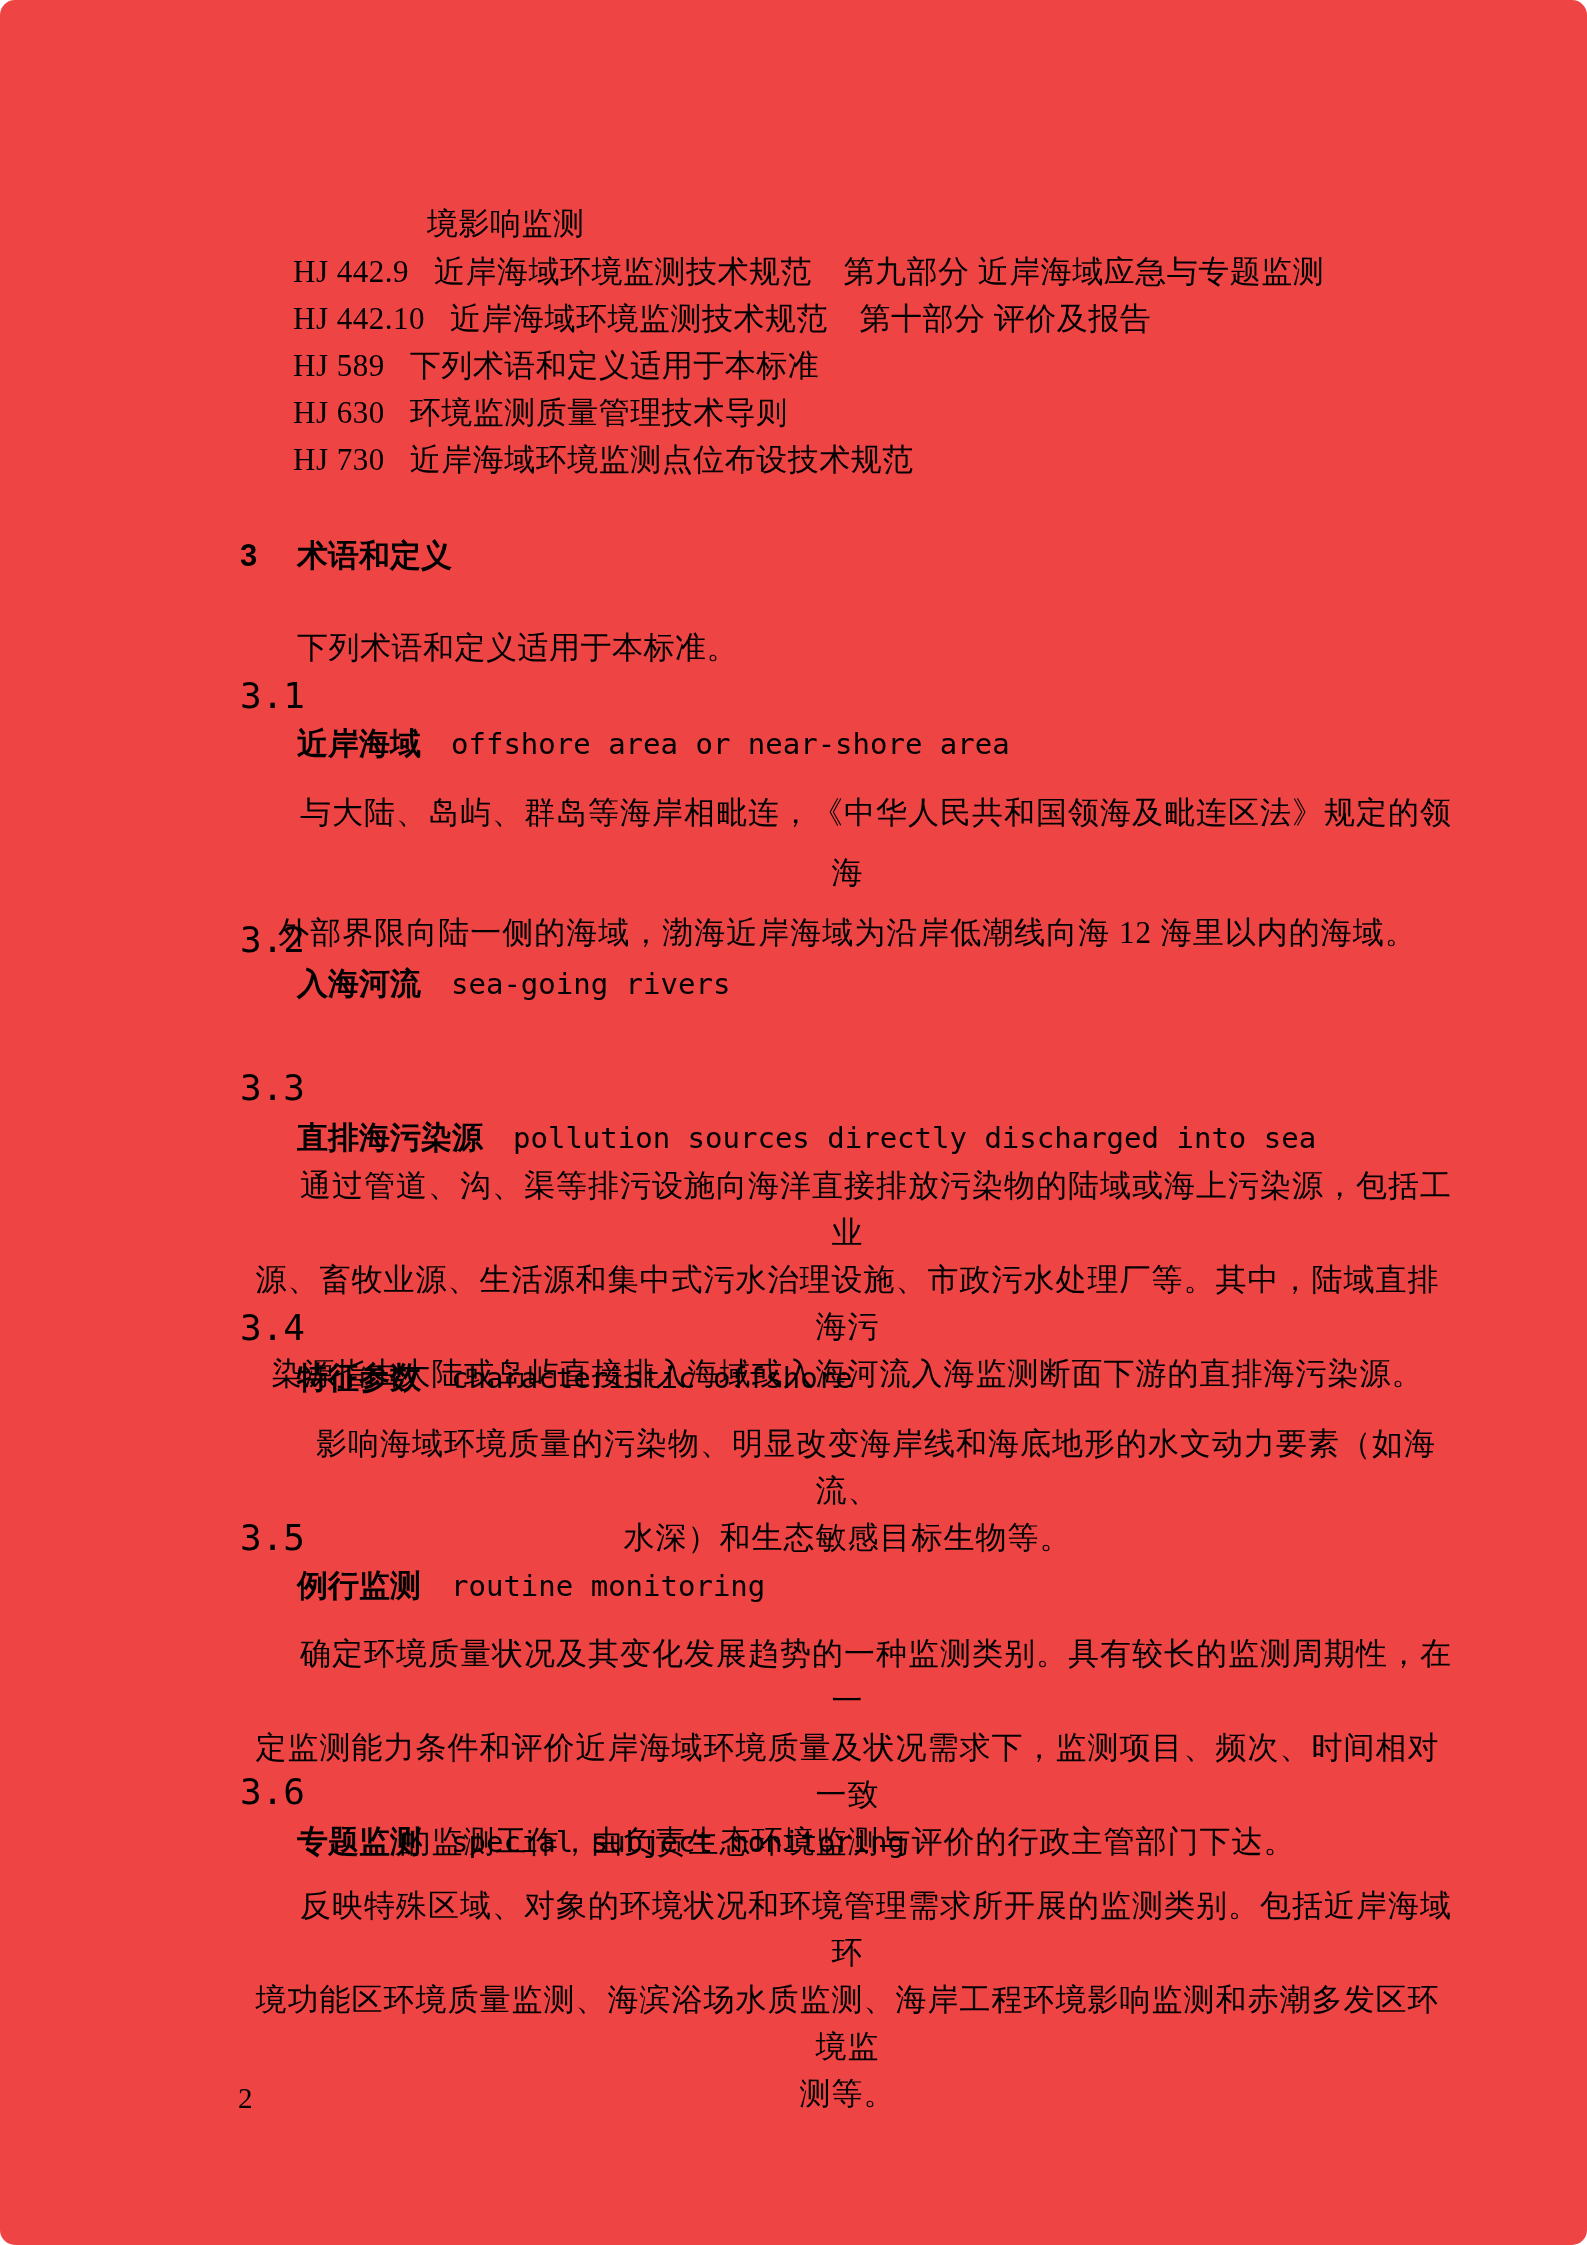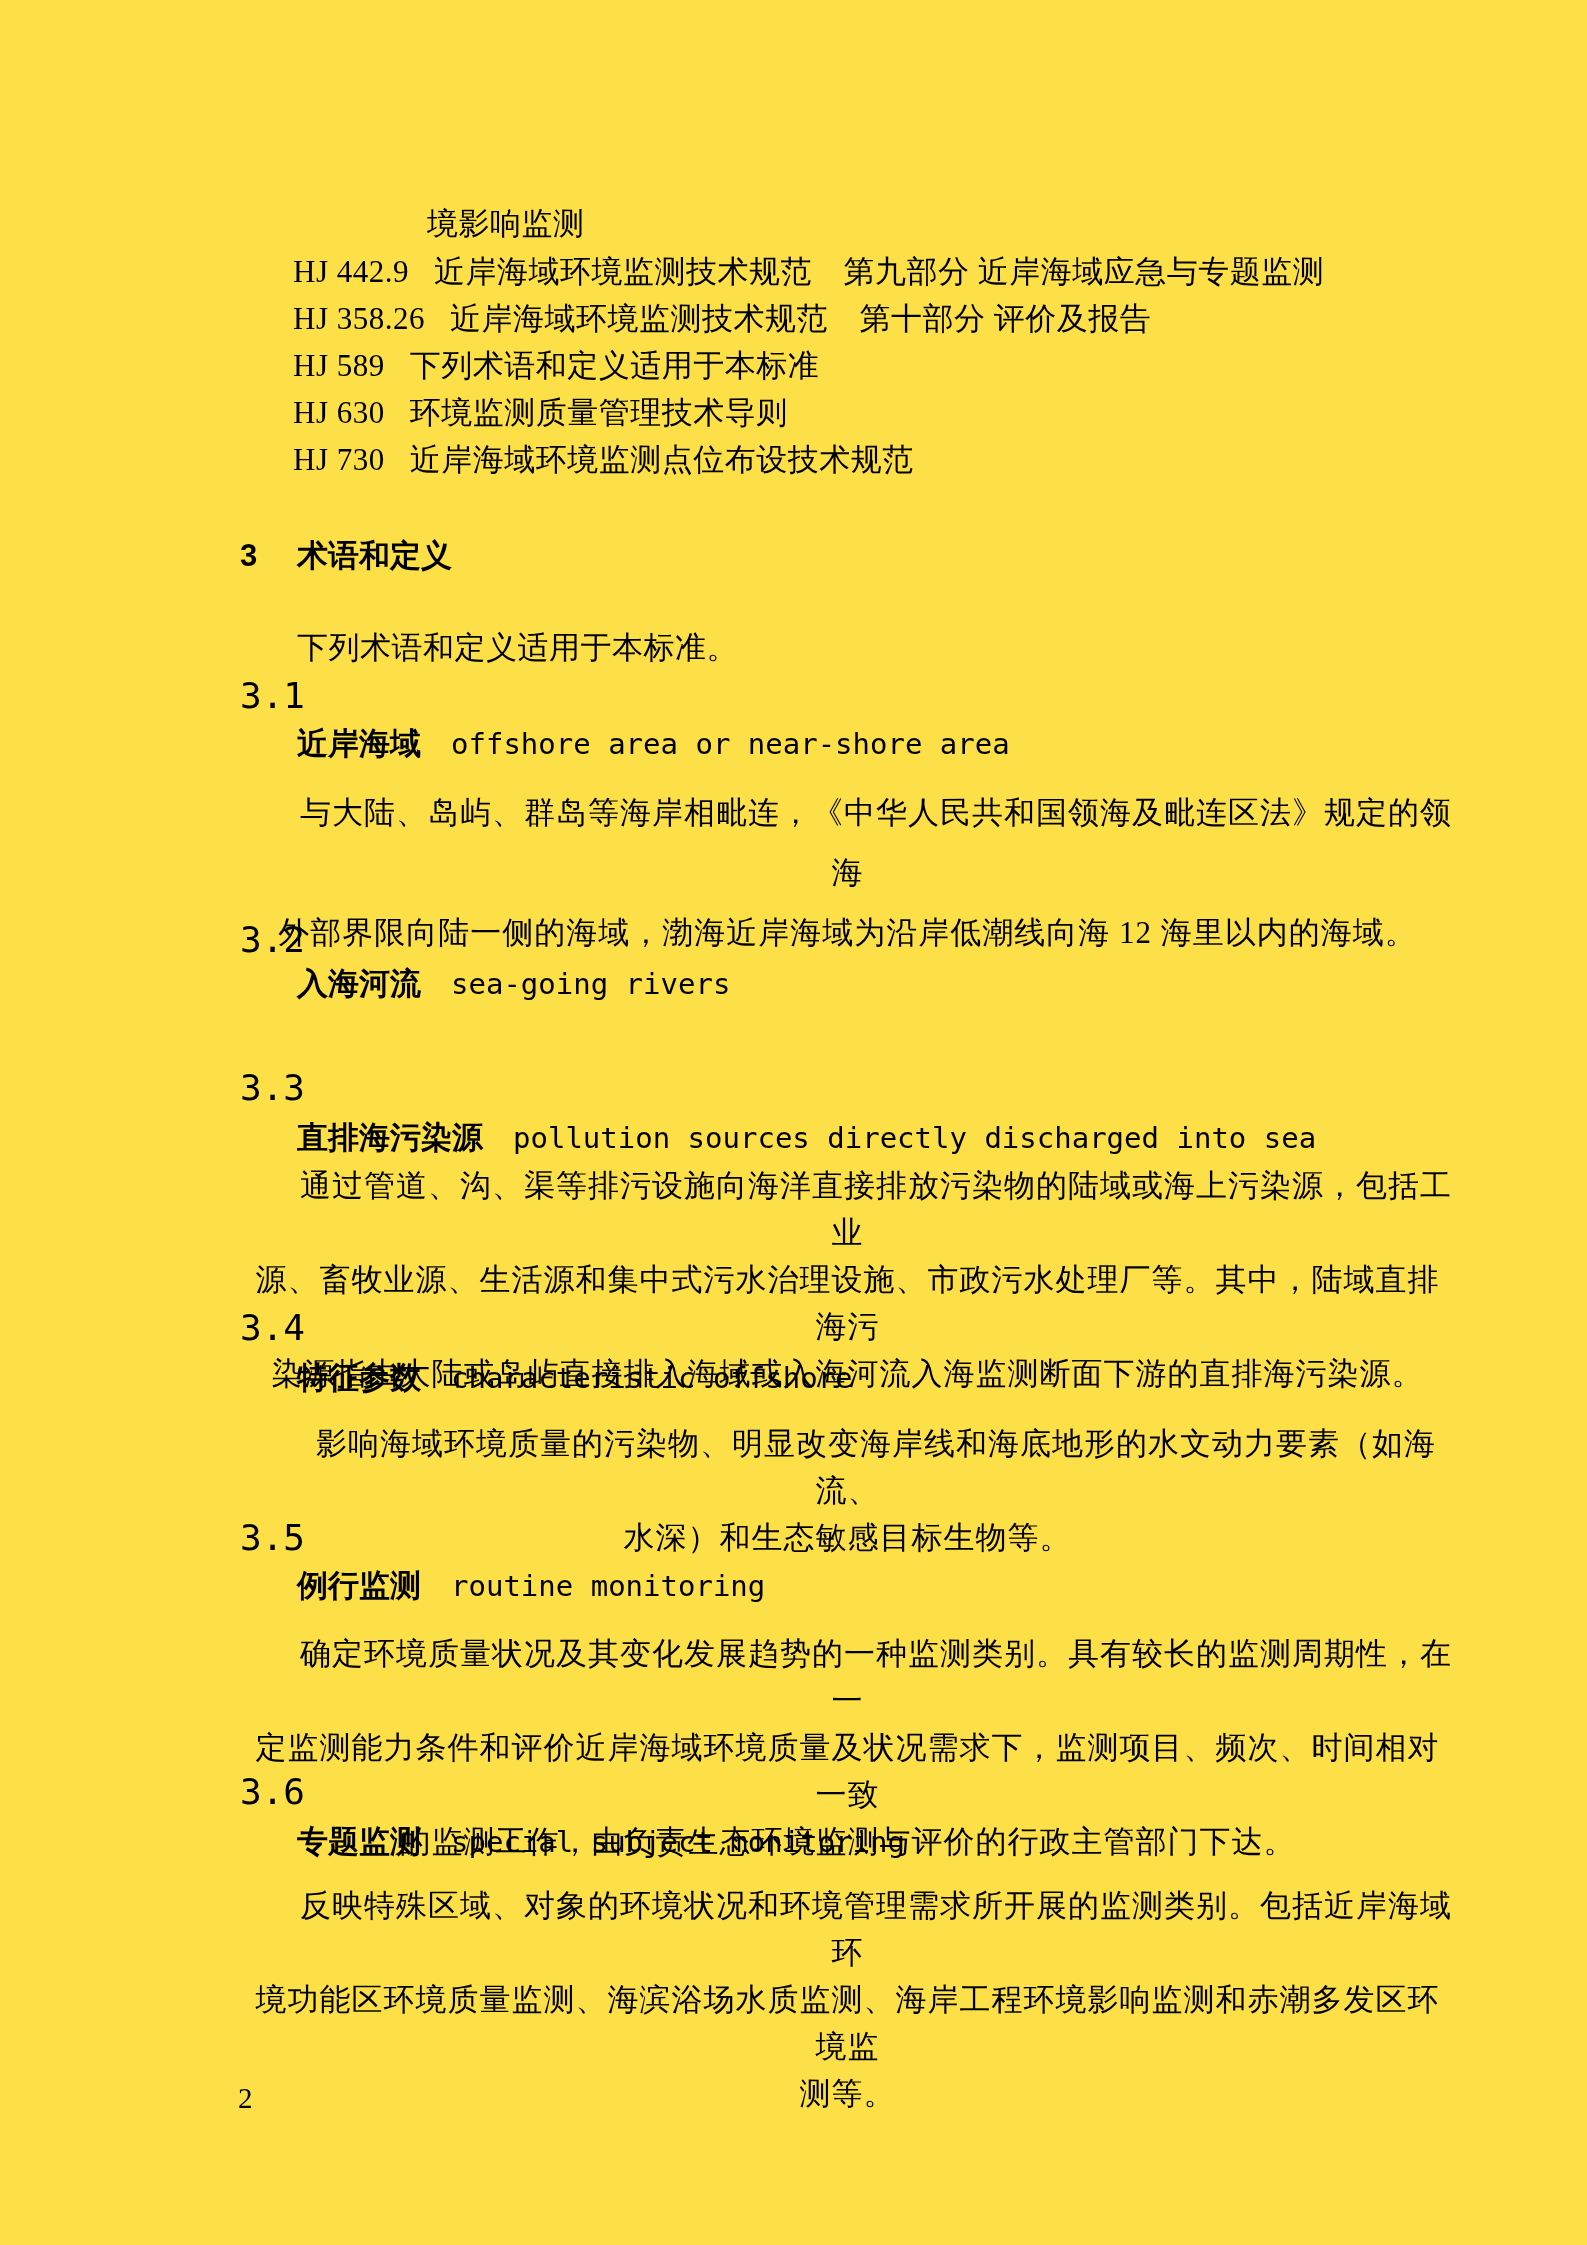--- a/index.html
+++ b/index.html
@@ -1,19 +1,20 @@
 <!DOCTYPE html>
 <html><head>
 <meta charset="utf-8">
 <style>
   html,body { margin:0; padding:0; background:#ffffff; }
   .page {
-    position:relative; width:1587px; height:2245px; background:#fde047;
+    position:relative; width:1587px; height:2245px; background:#ef4444;
     color:#000000; font-family:"Liberation Serif","DejaVu Serif",serif;
     overflow:hidden;
+    border-radius:15px;
   }
   .line {
     position:absolute; font-size:31px; line-height:47px; white-space:nowrap;
     letter-spacing:0.5px;
   }
   .ref-code { margin-right:25px; }
   .heading {
     position:absolute; left:240px; font-size:31px; line-height:47px;
     font-family:"Liberation Sans","DejaVu Sans",sans-serif; font-weight:bold;
     white-space:nowrap;
@@ -45,21 +46,21 @@
 <body>
 
 <div class="page">
 
   <div class="line cont" style="top:200px">境影响监测</div>
 
   <div class="line" style="left:293px; top:248px">
     <span class="ref-code">HJ 442.9</span><span>近岸海域环境监测技术规范　第九部分 近岸海域应急与专题监测</span>
   </div>
   <div class="line" style="left:293px; top:295px">
-    <span class="ref-code">HJ 358.26</span><span>近岸海域环境监测技术规范　第十部分 评价及报告</span>
+    <span class="ref-code">HJ 442.10</span><span>近岸海域环境监测技术规范　第十部分 评价及报告</span>
   </div>
   <div class="line" style="left:293px; top:342px">
     <span class="ref-code">HJ 589</span><span>下列术语和定义适用于本标准</span>
   </div>
   <div class="line" style="left:293px; top:389px">
     <span class="ref-code">HJ 630</span><span>环境监测质量管理技术导则</span>
   </div>
   <div class="line" style="left:293px; top:436px">
     <span class="ref-code">HJ 730</span><span>近岸海域环境监测点位布设技术规范</span>
   </div>

